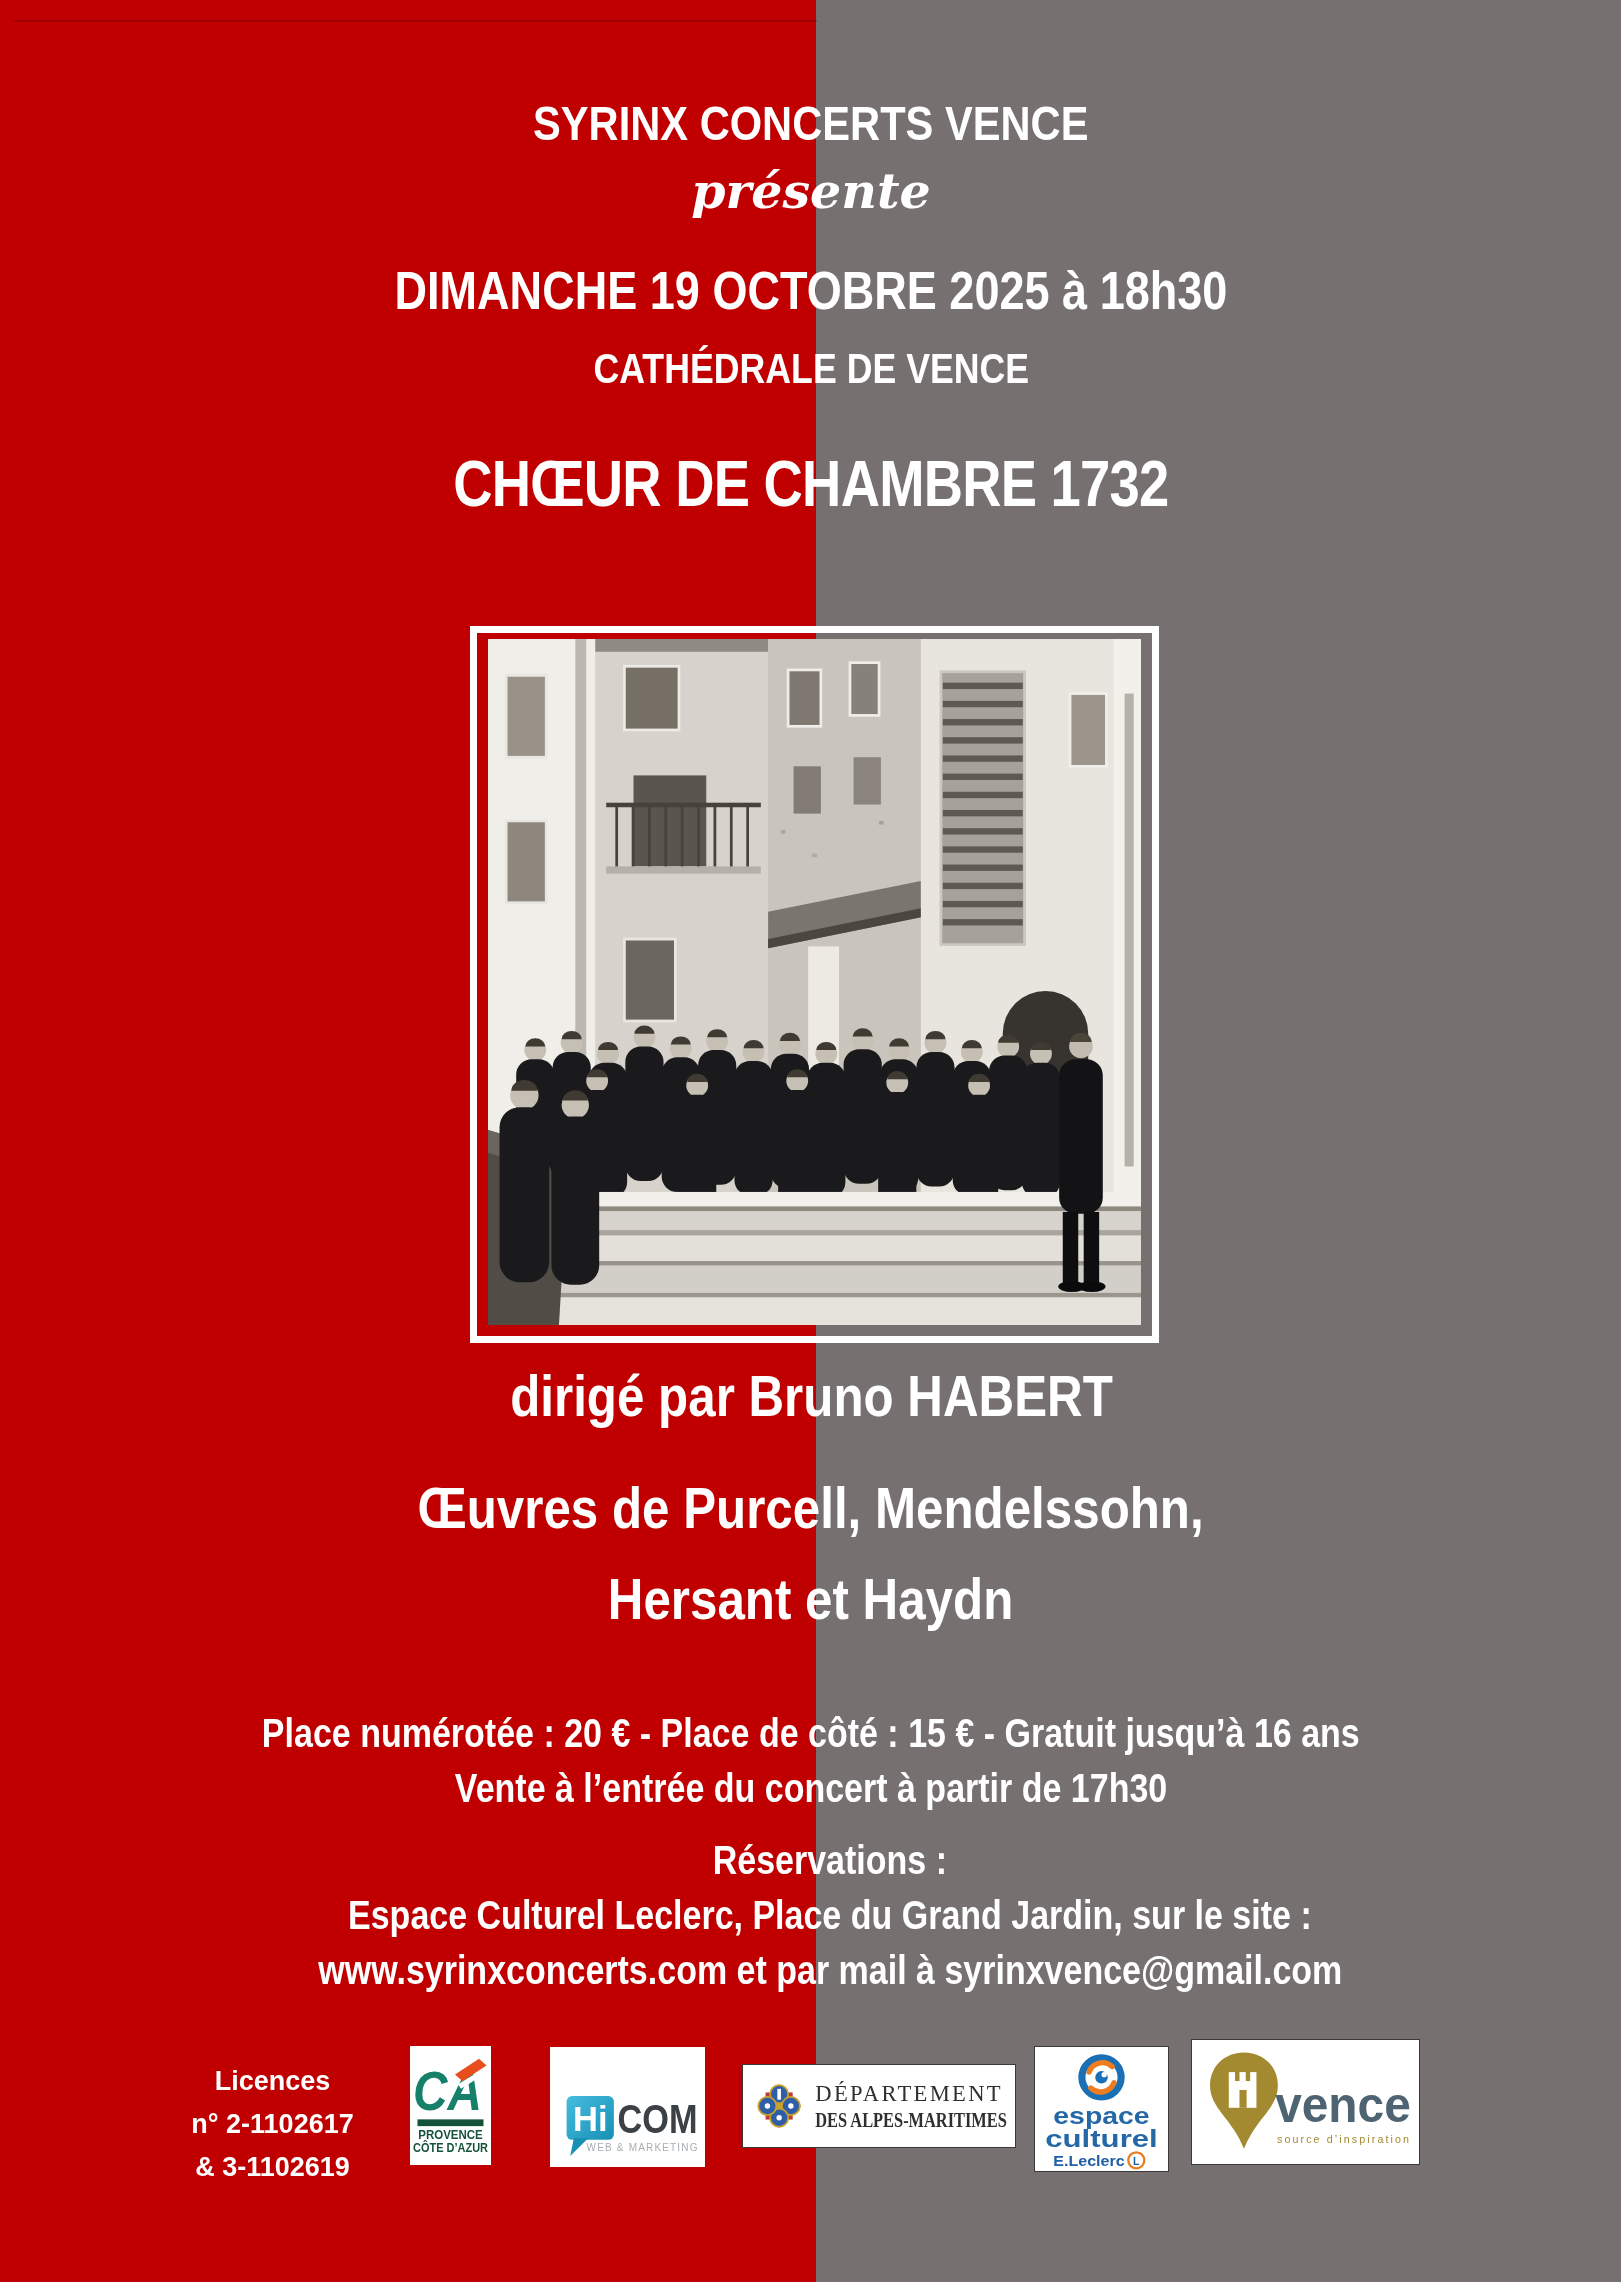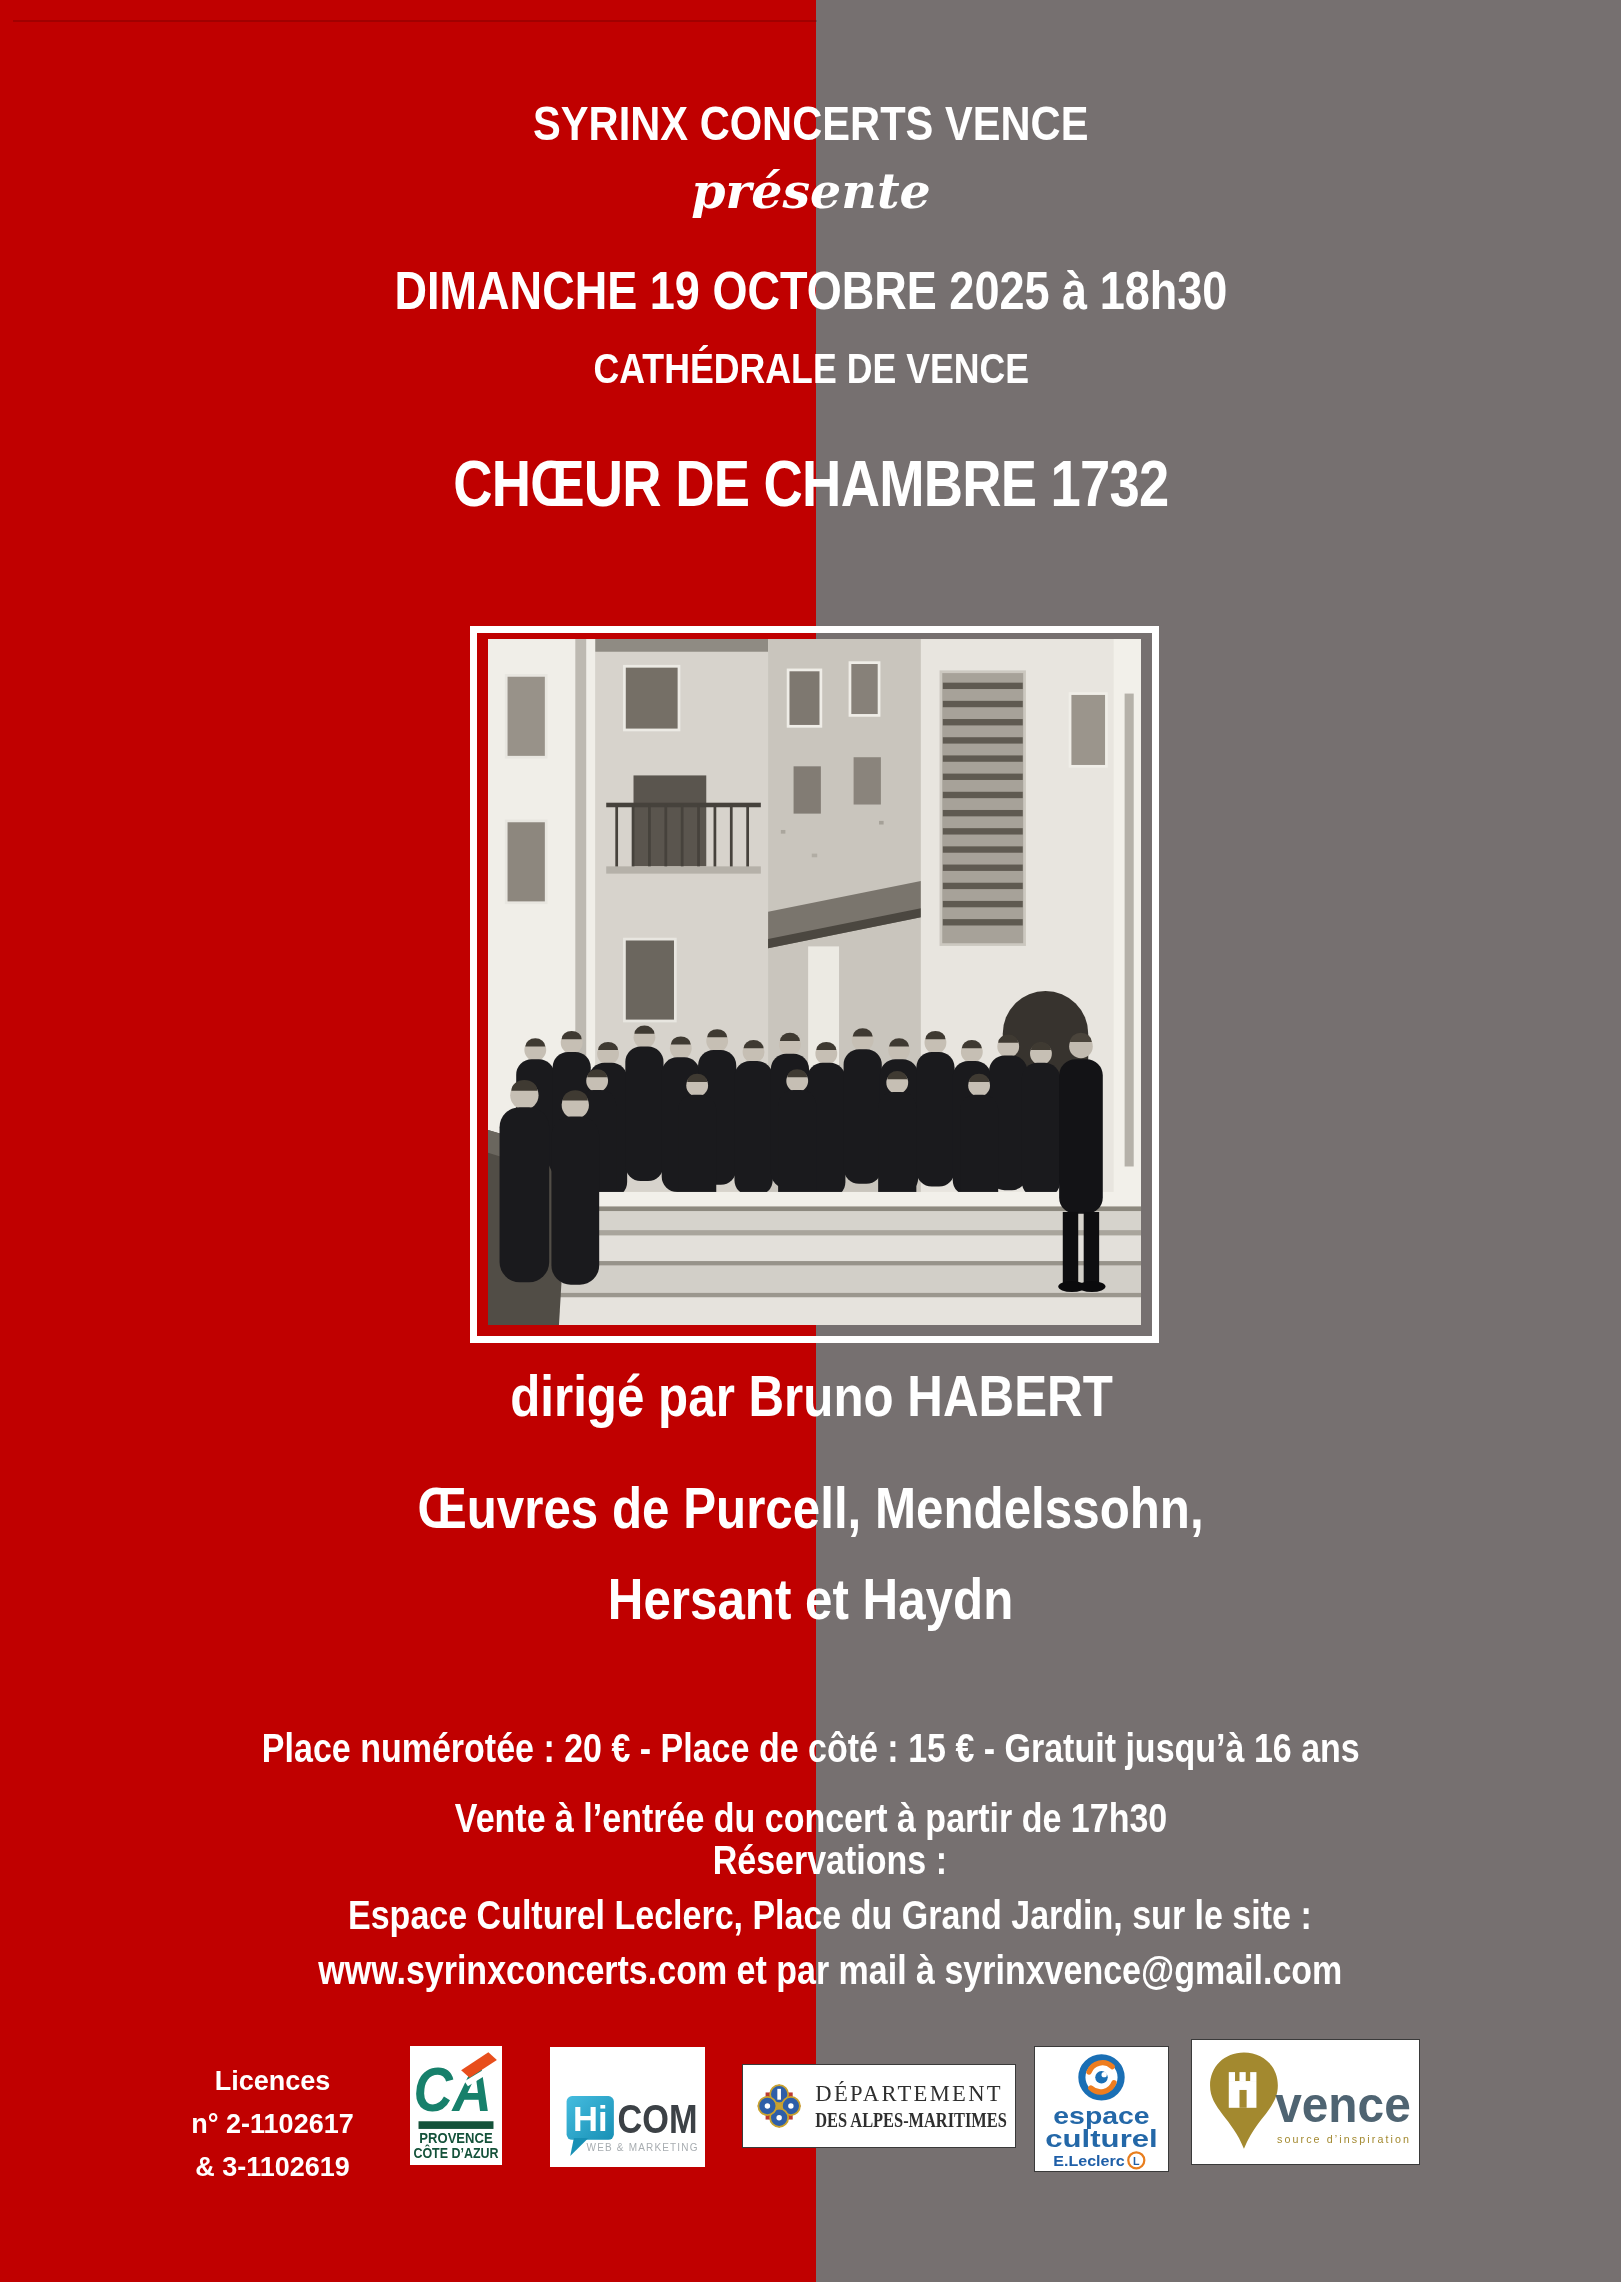--- a/index.html
+++ b/index.html
@@ -23,30 +23,30 @@
   .main-title{top:447px;font-size:64px;letter-spacing:-0.9px;}
 
   .photo-frame{position:absolute;left:470px;top:626px;width:689px;height:717px;
     border:7.3px solid #ffffff;box-sizing:border-box;}
   .photo{position:absolute;left:488px;top:639px;width:653px;height:686px;overflow:hidden;}
 
   .conductor{top:1362px;font-size:58px;}
   .program{top:1462px;font-size:58px;}
   .program .pline{height:91px;line-height:91px;}
   .tickets{top:1706px;font-size:40px;}
-  .tickets .pline{height:55px;line-height:55px;margin-top:15px;}
+  .tickets .pline{height:55px;line-height:55px;}
   .reservations{top:1833px;font-size:40px;padding-left:19px;}
   .reservations .pline{height:55px;line-height:55px;}
 
   .licences{position:absolute;left:136px;top:2060px;width:273px;text-align:center;
     color:#ffffff;font-weight:bold;font-size:27px;line-height:43px;}
 
   .sponsor{position:absolute;background:#ffffff;box-sizing:border-box;}
   .sponsor.bordered{border:1.8px solid #3a3a3a;}
-  .sp-ca{left:410px;top:2046px;width:92px;height:119px;}
+  .sp-ca{left:410px;top:2046px;width:81px;height:119px;}
   .sp-hicom{left:550px;top:2047px;width:155px;height:120px;}
   .sp-dept{left:742px;top:2064px;width:274px;height:84px;}
   .sp-espace{left:1034px;top:2046px;width:135px;height:126px;}
   .sp-vence{left:1191px;top:2039px;width:229px;height:126px;}
   .sponsor svg{display:block;width:100%;height:100%;}
 </style>
 </head>
 <body>
 
 <div class="poster">

